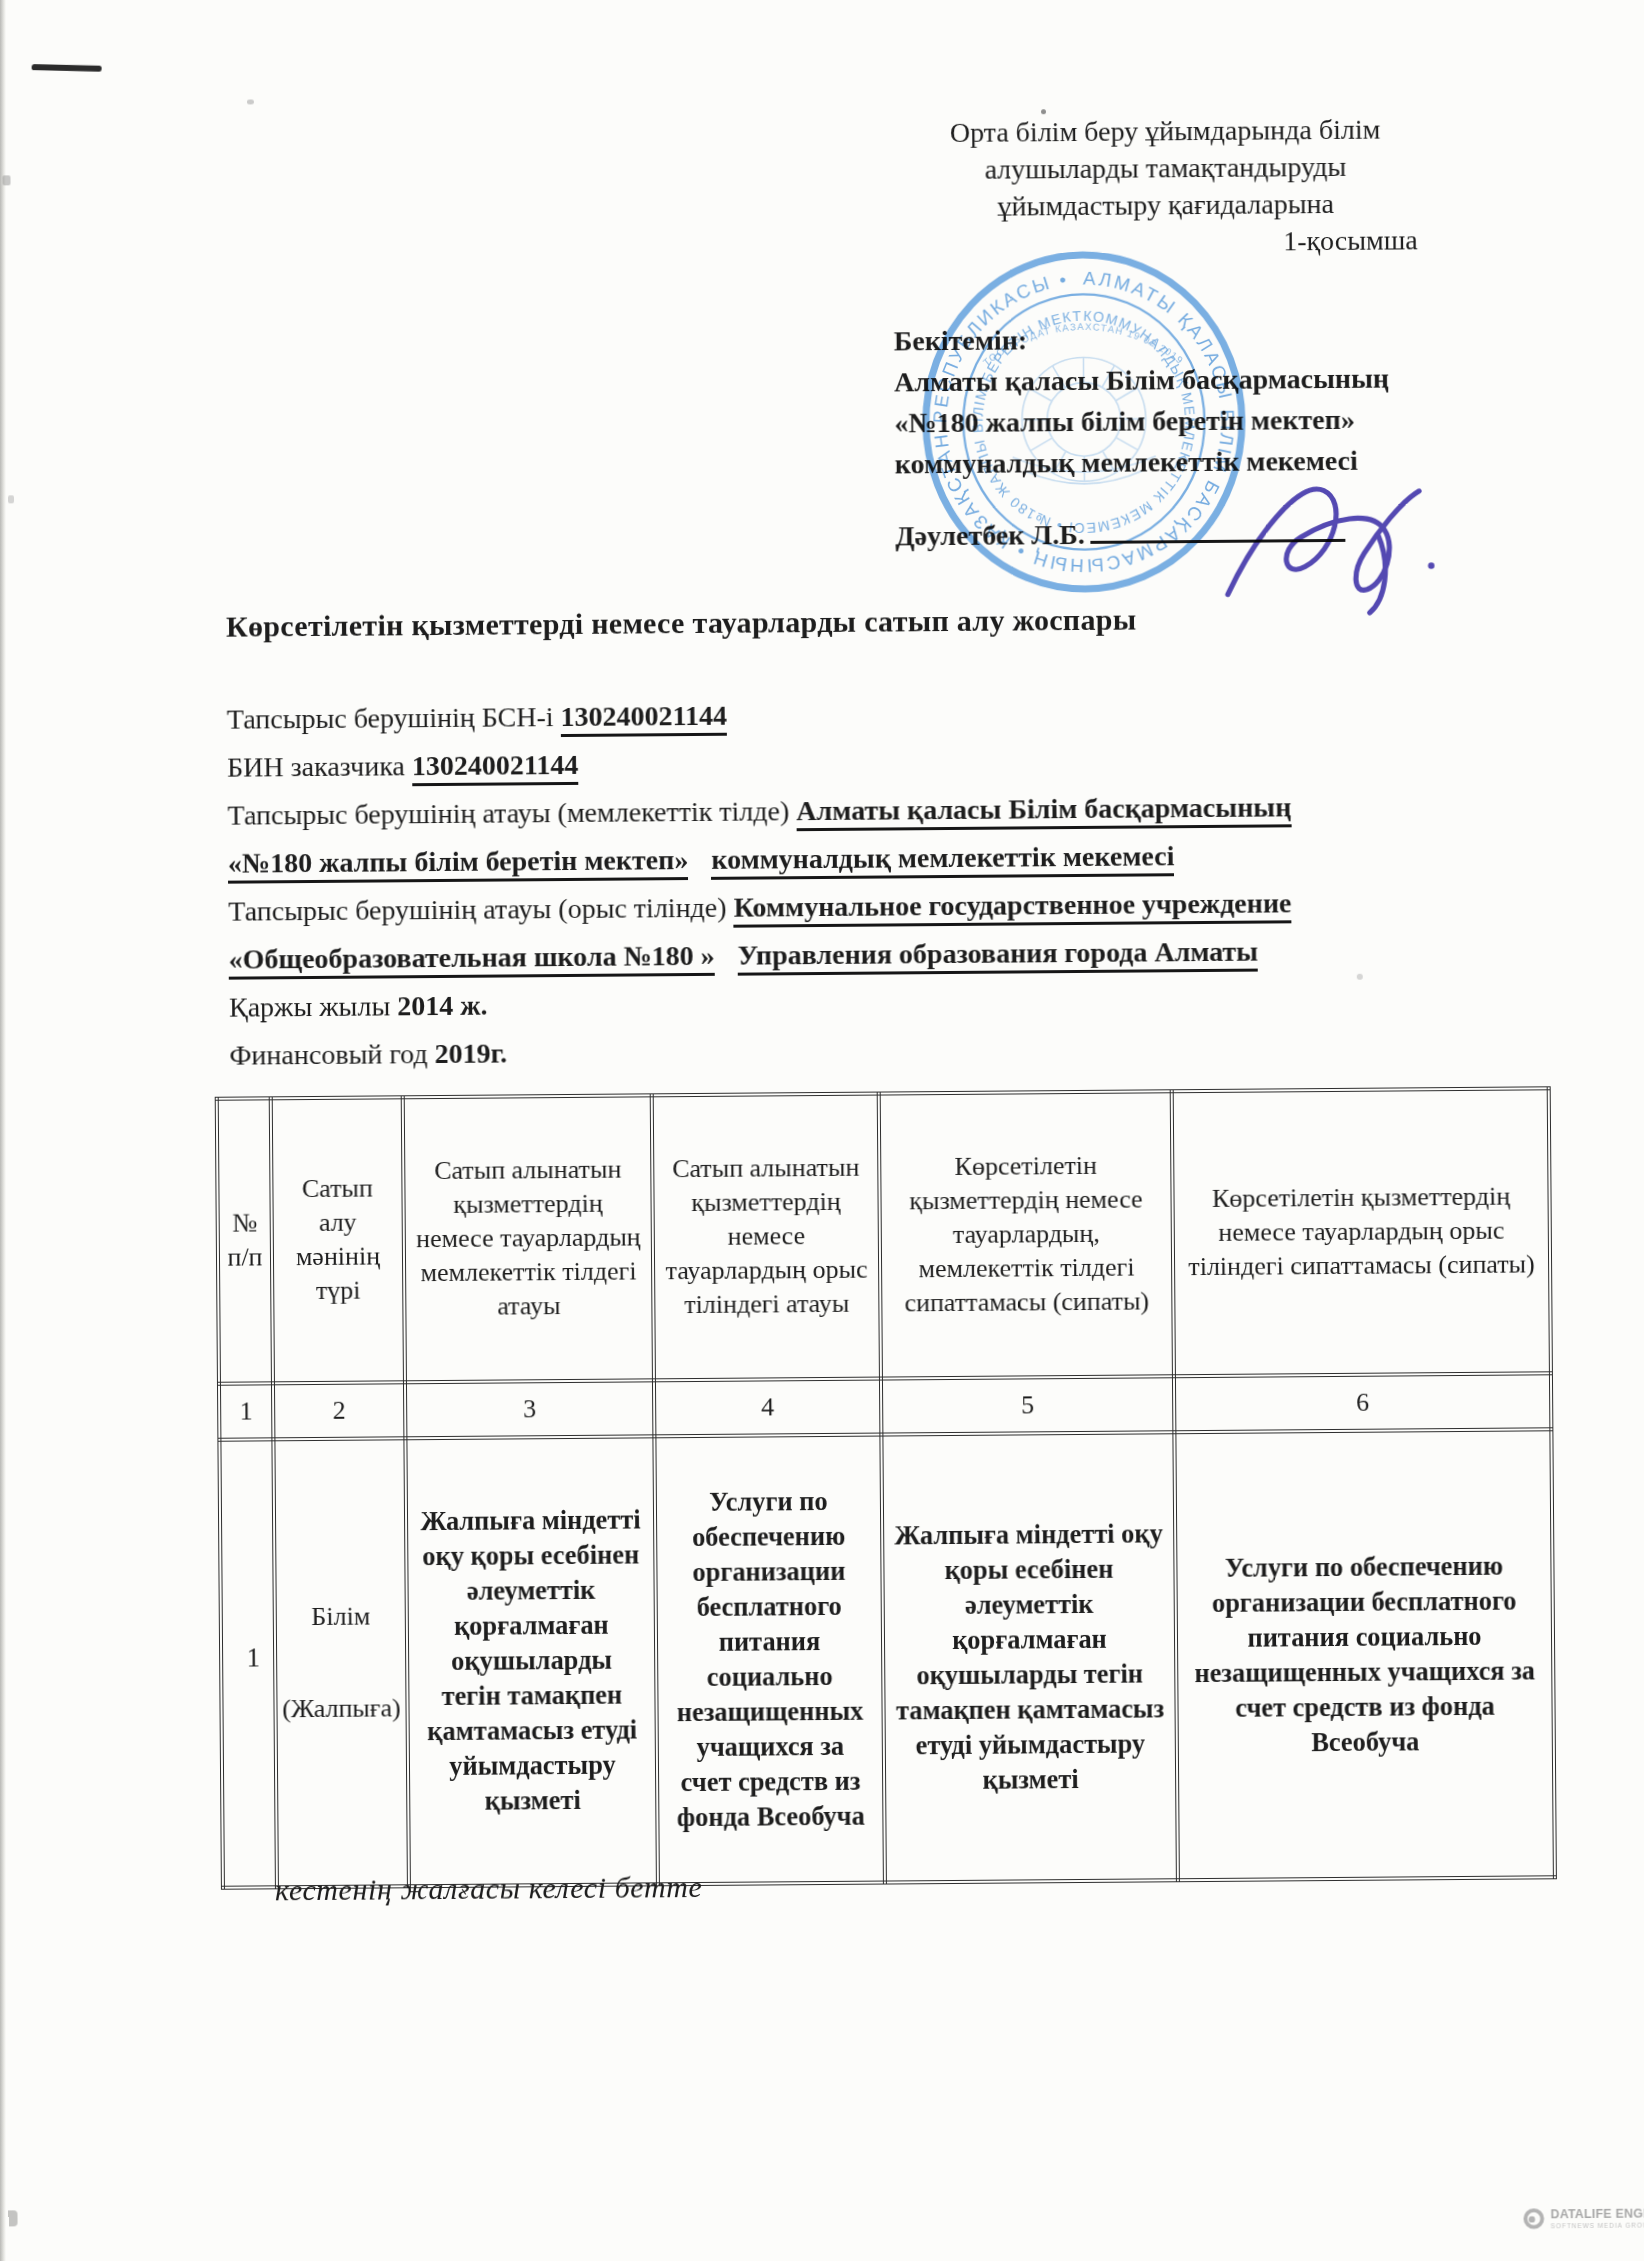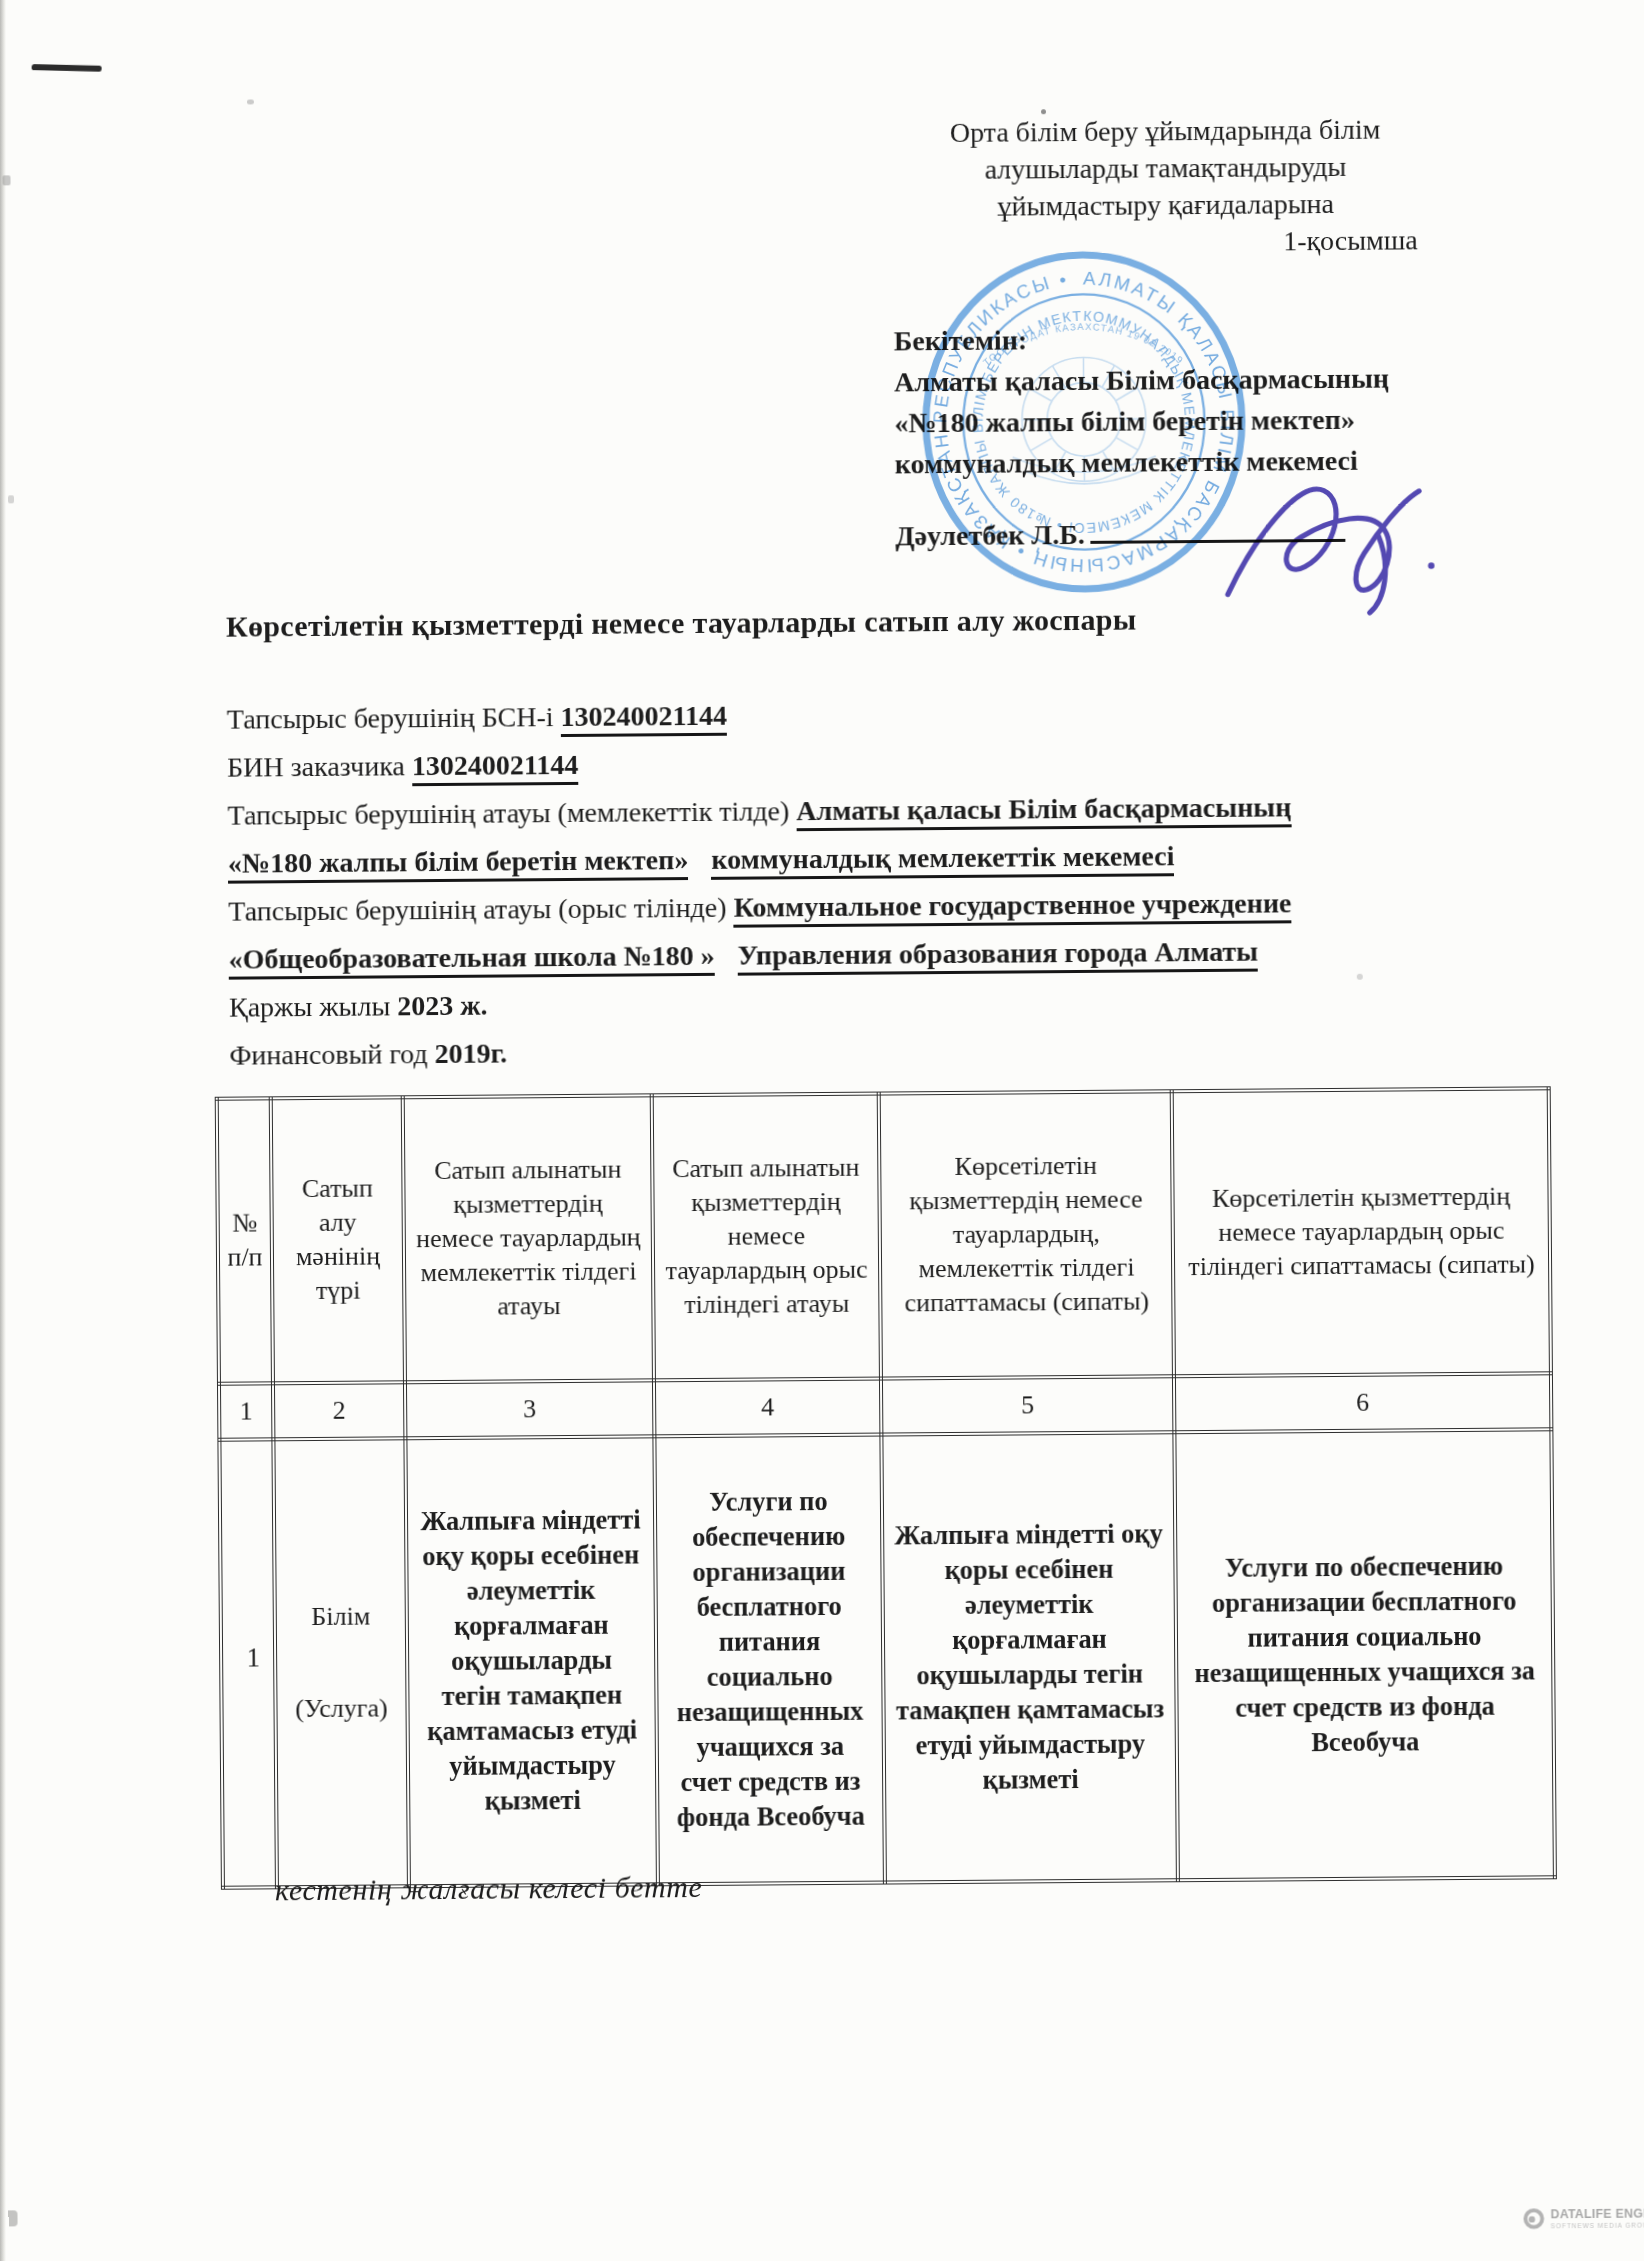--- a/index.html
+++ b/index.html
@@ -149,21 +149,21 @@
 
     <h1 class="title">Көрсетілетін қызметтерді немесе тауарларды сатып алу жоспары</h1>
 
     <div class="details">
       <div class="line"><span>Тапсырыс берушінің БСН-і </span><span class="bu">130240021144</span></div>
       <div class="line"><span>БИН заказчика </span><span class="bu">130240021144</span></div>
       <div class="line"><span>Тапсырыс берушінің атауы (мемлекеттік тілде) </span><span class="bu">Алматы қаласы Білім басқармасының</span></div>
       <div class="line"><span class="bu">«№180 жалпы білім беретін мектеп»</span><span class="gap"></span><span class="bu">коммуналдық мемлекеттік мекемесі</span></div>
       <div class="line"><span>Тапсырыс берушінің атауы (орыс тілінде) </span><span class="bu">Коммунальное государственное учреждение</span></div>
       <div class="line"><span class="bu">«Общеобразовательная школа №180 »</span><span class="gap"></span><span class="bu">Управления образования города Алматы</span></div>
-      <div class="line"><span>Қаржы жылы </span><span class="b">2023 ж.</span></div>
+      <div class="line"><span>Қаржы жылы </span><span class="b">2014 ж.</span></div>
       <div class="line"><span>Финансовый год </span><span class="b">2019г.</span></div>
     </div>
 
     <table class="grid">
       <colgroup>
         <col style="width:54px">
           <col style="width:132px">
           <col style="width:249px">
         <col style="width:227px">
           <col style="width:293px">
@@ -183,21 +183,21 @@
           <td>2</td>
           <td>3</td>
           <td>4</td>
           <td>5</td>
           <td>6</td>
         </tr>
         <tr class="data">
           <td class="cell-num">1</td>
           <td class="cell-type">
             <div>Білім</div>
-            <div class="t2">(Услуга)</div>
+            <div class="t2">(Жалпыға)</div>
           </td>
           <td class="cell-bold">Жалпыға міндетті оқу қоры есебінен әлеуметтік қорғалмаған оқушыларды тегін тамақпен қамтамасыз етуді уйымдастыру қызметі</td>
           <td class="cell-bold">Услуги по обеспечению организации бесплатного питания социально незащищенных учащихся за счет средств из фонда Всеобуча</td>
           <td class="cell-bold">Жалпыға міндетті оқу қоры есебінен әлеуметтік қорғалмаған оқушыларды тегін тамақпен қамтамасыз етуді уйымдастыру қызметі</td>
           <td class="cell-bold">Услуги по обеспечению организации бесплатного питания социально незащищенных учащихся за счет средств из фонда Всеобуча</td>
         </tr>
       </tbody>
     </table>
 
     <div class="footer-note">кестенің жалғасы келесі бетте</div>

